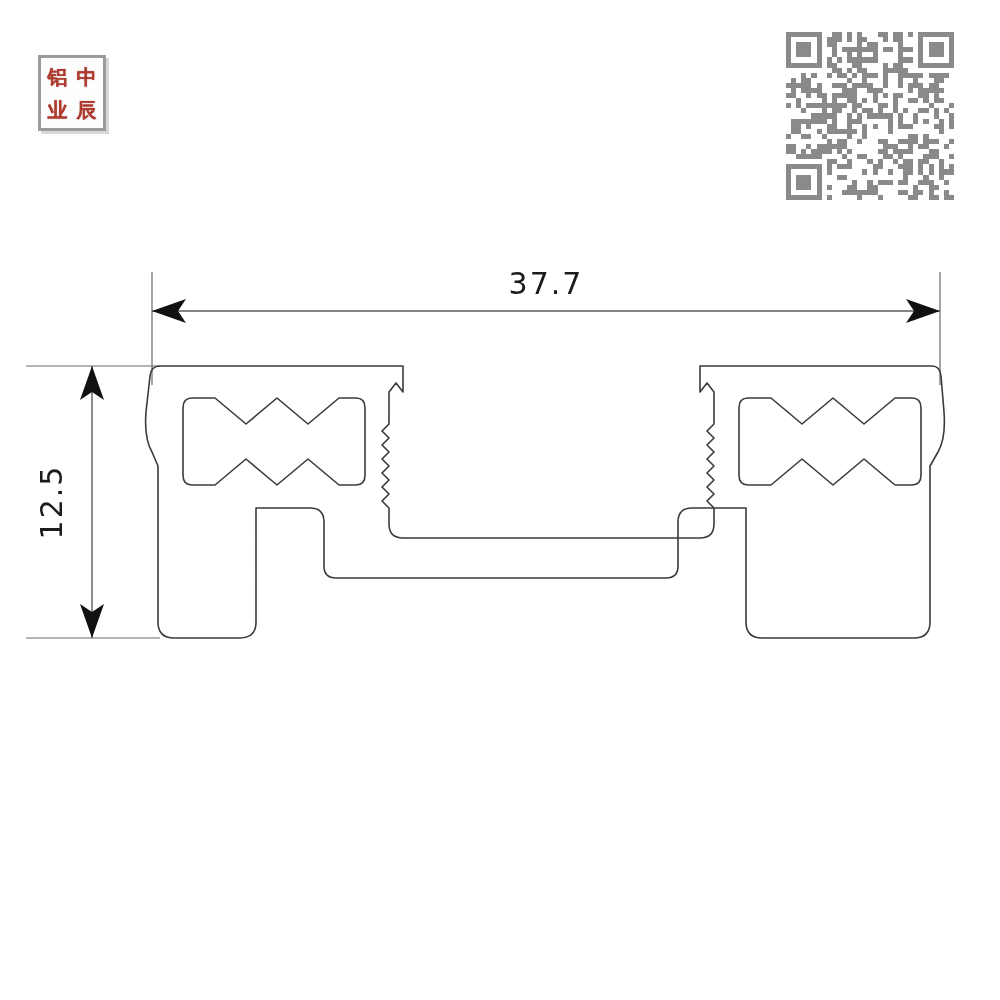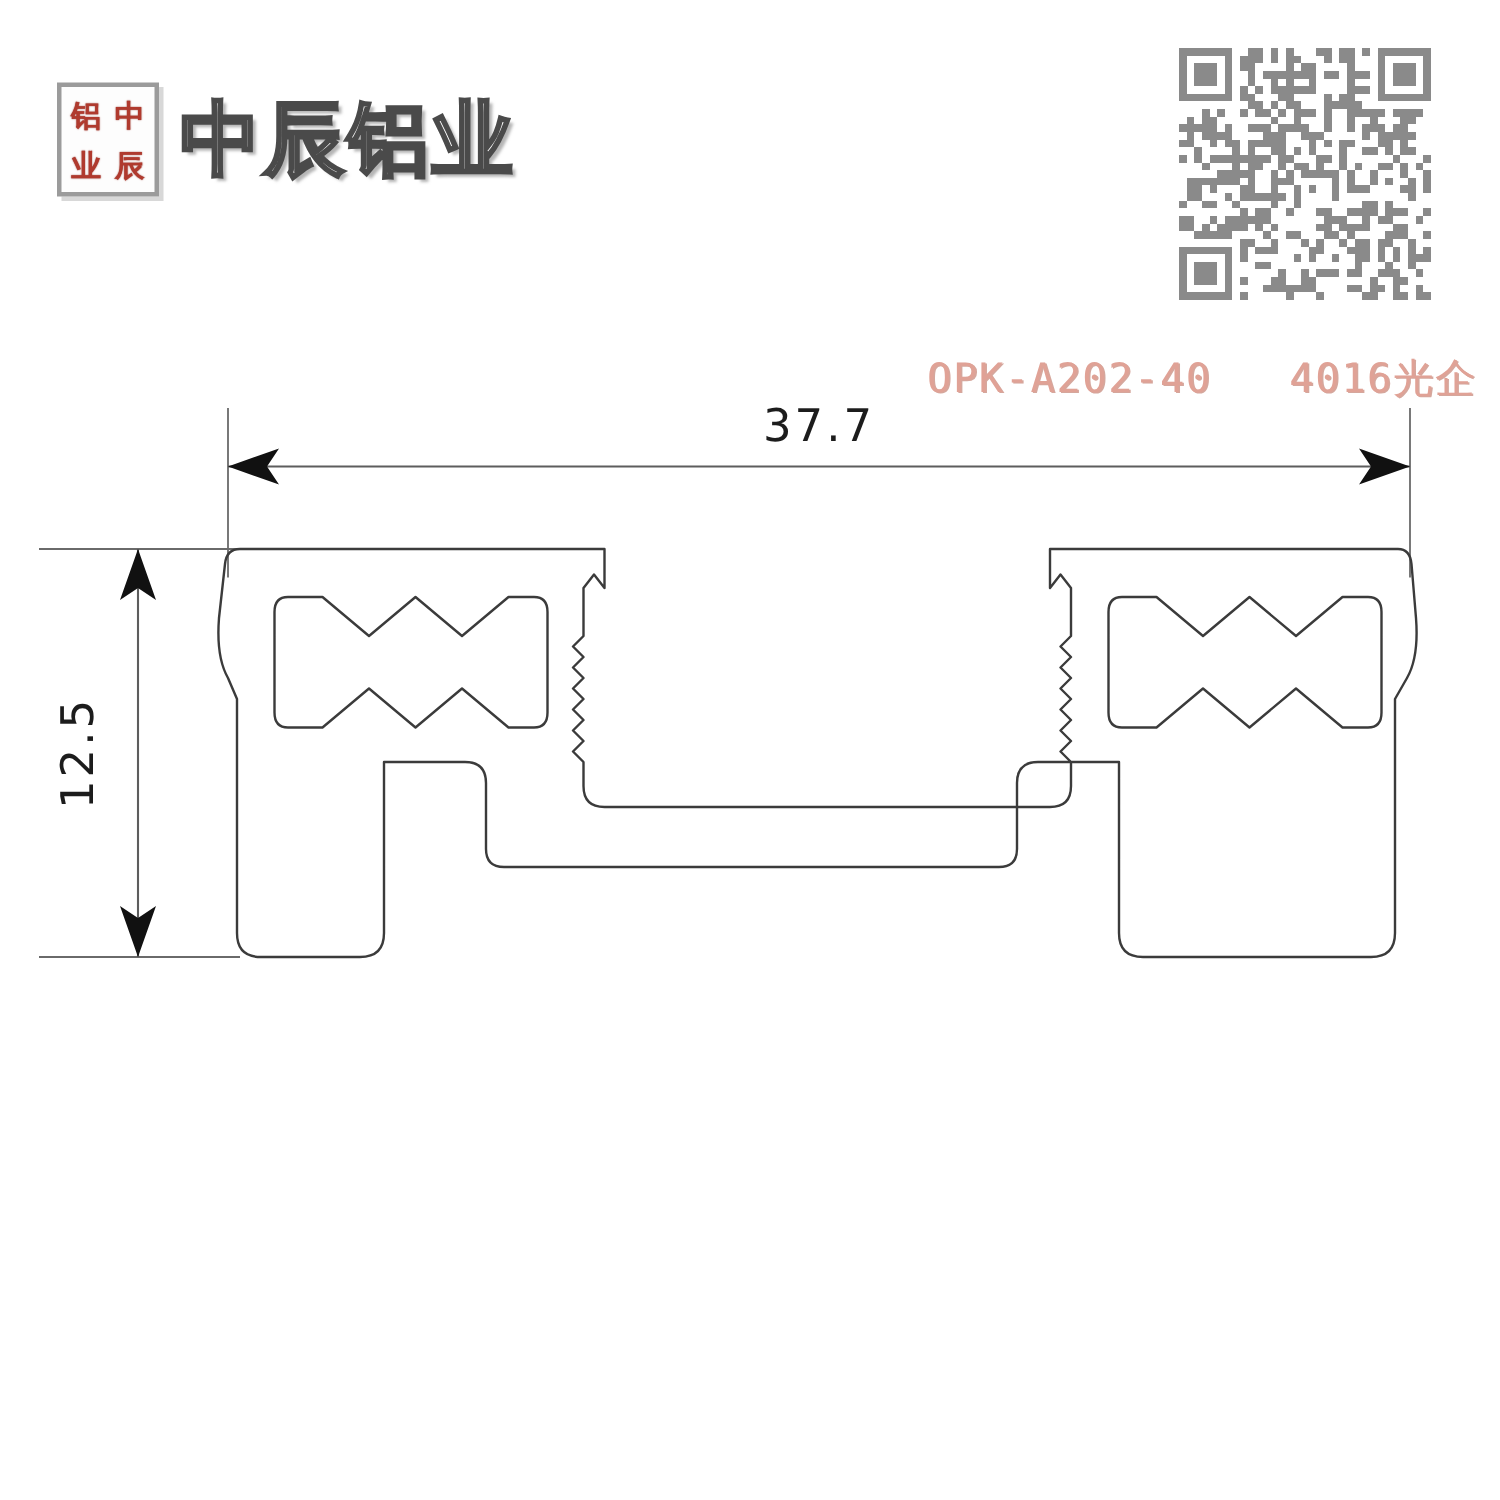--- a/index.html
+++ b/index.html
@@ -131,33 +131,31 @@
 
 <div id="page">
 
   <div id="brand">
     <div id="seal">
       <span>铝</span>
       <span>中</span>
       <span>业</span>
       <span>辰</span>
     </div>
-    <div id="brand-name">中辰铝业</div>
   </div>
 
   <div id="qr-wrap">
     <svg width="168" height="168" viewBox="0 0 33 33" shape-rendering="crispEdges" aria-hidden="true">
       <rect width="33" height="33" fill="#ffffff"></rect>
       <g fill="#8a8a8a" id="qr-cells">
           <path d="M0 0h1v1h-1zM1 0h1v1h-1zM2 0h1v1h-1zM3 0h1v1h-1zM4 0h1v1h-1zM5 0h1v1h-1zM6 0h1v1h-1zM9 0h1v1h-1zM10 0h1v1h-1zM12 0h1v1h-1zM14 0h1v1h-1zM18 0h1v1h-1zM19 0h1v1h-1zM21 0h1v1h-1zM22 0h1v1h-1zM24 0h1v1h-1zM26 0h1v1h-1zM27 0h1v1h-1zM28 0h1v1h-1zM29 0h1v1h-1zM30 0h1v1h-1zM31 0h1v1h-1zM32 0h1v1h-1zM0 1h1v1h-1zM6 1h1v1h-1zM8 1h1v1h-1zM9 1h1v1h-1zM10 1h1v1h-1zM12 1h1v1h-1zM14 1h1v1h-1zM15 1h1v1h-1zM19 1h1v1h-1zM21 1h1v1h-1zM22 1h1v1h-1zM26 1h1v1h-1zM32 1h1v1h-1zM0 2h1v1h-1zM2 2h1v1h-1zM3 2h1v1h-1zM4 2h1v1h-1zM6 2h1v1h-1zM8 2h1v1h-1zM9 2h1v1h-1zM14 2h1v1h-1zM16 2h1v1h-1zM17 2h1v1h-1zM22 2h1v1h-1zM26 2h1v1h-1zM28 2h1v1h-1zM29 2h1v1h-1zM30 2h1v1h-1zM32 2h1v1h-1zM0 3h1v1h-1zM2 3h1v1h-1zM3 3h1v1h-1zM4 3h1v1h-1zM6 3h1v1h-1zM9 3h1v1h-1zM11 3h1v1h-1zM12 3h1v1h-1zM13 3h1v1h-1zM14 3h1v1h-1zM15 3h1v1h-1zM16 3h1v1h-1zM17 3h1v1h-1zM19 3h1v1h-1zM20 3h1v1h-1zM22 3h1v1h-1zM23 3h1v1h-1zM24 3h1v1h-1zM26 3h1v1h-1zM28 3h1v1h-1zM29 3h1v1h-1zM30 3h1v1h-1zM32 3h1v1h-1zM0 4h1v1h-1zM2 4h1v1h-1zM3 4h1v1h-1zM4 4h1v1h-1zM6 4h1v1h-1zM9 4h1v1h-1zM12 4h1v1h-1zM14 4h1v1h-1zM17 4h1v1h-1zM22 4h1v1h-1zM26 4h1v1h-1zM28 4h1v1h-1zM29 4h1v1h-1zM30 4h1v1h-1zM32 4h1v1h-1zM0 5h1v1h-1zM6 5h1v1h-1zM8 5h1v1h-1zM10 5h1v1h-1zM12 5h1v1h-1zM13 5h1v1h-1zM14 5h1v1h-1zM15 5h1v1h-1zM16 5h1v1h-1zM17 5h1v1h-1zM22 5h1v1h-1zM23 5h1v1h-1zM24 5h1v1h-1zM26 5h1v1h-1zM32 5h1v1h-1zM0 6h1v1h-1zM1 6h1v1h-1zM2 6h1v1h-1zM3 6h1v1h-1zM4 6h1v1h-1zM5 6h1v1h-1zM6 6h1v1h-1zM8 6h1v1h-1zM9 6h1v1h-1zM13 6h1v1h-1zM14 6h1v1h-1zM19 6h1v1h-1zM21 6h1v1h-1zM22 6h1v1h-1zM26 6h1v1h-1zM27 6h1v1h-1zM28 6h1v1h-1zM29 6h1v1h-1zM30 6h1v1h-1zM31 6h1v1h-1zM32 6h1v1h-1zM9 7h1v1h-1zM10 7h1v1h-1zM12 7h1v1h-1zM14 7h1v1h-1zM15 7h1v1h-1zM19 7h1v1h-1zM20 7h1v1h-1zM21 7h1v1h-1zM22 7h1v1h-1zM23 7h1v1h-1zM3 8h1v1h-1zM5 8h1v1h-1zM8 8h1v1h-1zM10 8h1v1h-1zM11 8h1v1h-1zM13 8h1v1h-1zM15 8h1v1h-1zM16 8h1v1h-1zM17 8h1v1h-1zM19 8h1v1h-1zM22 8h1v1h-1zM23 8h1v1h-1zM24 8h1v1h-1zM25 8h1v1h-1zM26 8h1v1h-1zM28 8h1v1h-1zM29 8h1v1h-1zM30 8h1v1h-1zM31 8h1v1h-1zM1 9h1v1h-1zM3 9h1v1h-1zM4 9h1v1h-1zM12 9h1v1h-1zM15 9h1v1h-1zM19 9h1v1h-1zM22 9h1v1h-1zM25 9h1v1h-1zM29 9h1v1h-1zM30 9h1v1h-1zM0 10h1v1h-1zM1 10h1v1h-1zM2 10h1v1h-1zM3 10h1v1h-1zM4 10h1v1h-1zM6 10h1v1h-1zM9 10h1v1h-1zM10 10h1v1h-1zM11 10h1v1h-1zM13 10h1v1h-1zM14 10h1v1h-1zM15 10h1v1h-1zM16 10h1v1h-1zM19 10h1v1h-1zM22 10h1v1h-1zM24 10h1v1h-1zM25 10h1v1h-1zM26 10h1v1h-1zM28 10h1v1h-1zM29 10h1v1h-1zM1 11h1v1h-1zM3 11h1v1h-1zM4 11h1v1h-1zM5 11h1v1h-1zM6 11h1v1h-1zM11 11h1v1h-1zM12 11h1v1h-1zM13 11h1v1h-1zM16 11h1v1h-1zM17 11h1v1h-1zM18 11h1v1h-1zM24 11h1v1h-1zM26 11h1v1h-1zM27 11h1v1h-1zM28 11h1v1h-1zM29 11h1v1h-1zM30 11h1v1h-1zM0 12h1v1h-1zM1 12h1v1h-1zM4 12h1v1h-1zM6 12h1v1h-1zM7 12h1v1h-1zM9 12h1v1h-1zM10 12h1v1h-1zM11 12h1v1h-1zM12 12h1v1h-1zM13 12h1v1h-1zM17 12h1v1h-1zM19 12h1v1h-1zM21 12h1v1h-1zM22 12h1v1h-1zM26 12h1v1h-1zM27 12h1v1h-1zM29 12h1v1h-1zM2 13h1v1h-1zM7 13h1v1h-1zM9 13h1v1h-1zM12 13h1v1h-1zM13 13h1v1h-1zM15 13h1v1h-1zM17 13h1v1h-1zM21 13h1v1h-1zM24 13h1v1h-1zM25 13h1v1h-1zM27 13h1v1h-1zM29 13h1v1h-1zM30 13h1v1h-1zM0 14h1v1h-1zM2 14h1v1h-1zM4 14h1v1h-1zM5 14h1v1h-1zM6 14h1v1h-1zM7 14h1v1h-1zM8 14h1v1h-1zM9 14h1v1h-1zM10 14h1v1h-1zM11 14h1v1h-1zM13 14h1v1h-1zM14 14h1v1h-1zM18 14h1v1h-1zM19 14h1v1h-1zM21 14h1v1h-1zM28 14h1v1h-1zM32 14h1v1h-1zM3 15h1v1h-1zM7 15h1v1h-1zM9 15h1v1h-1zM10 15h1v1h-1zM13 15h1v1h-1zM15 15h1v1h-1zM16 15h1v1h-1zM18 15h1v1h-1zM21 15h1v1h-1zM23 15h1v1h-1zM26 15h1v1h-1zM27 15h1v1h-1zM29 15h1v1h-1zM31 15h1v1h-1zM5 16h1v1h-1zM6 16h1v1h-1zM7 16h1v1h-1zM8 16h1v1h-1zM9 16h1v1h-1zM12 16h1v1h-1zM14 16h1v1h-1zM16 16h1v1h-1zM17 16h1v1h-1zM18 16h1v1h-1zM19 16h1v1h-1zM20 16h1v1h-1zM22 16h1v1h-1zM25 16h1v1h-1zM29 16h1v1h-1zM32 16h1v1h-1zM1 17h1v1h-1zM2 17h1v1h-1zM3 17h1v1h-1zM4 17h1v1h-1zM5 17h1v1h-1zM6 17h1v1h-1zM7 17h1v1h-1zM9 17h1v1h-1zM12 17h1v1h-1zM13 17h1v1h-1zM14 17h1v1h-1zM20 17h1v1h-1zM22 17h1v1h-1zM25 17h1v1h-1zM27 17h1v1h-1zM30 17h1v1h-1zM32 17h1v1h-1zM1 18h1v1h-1zM2 18h1v1h-1zM4 18h1v1h-1zM8 18h1v1h-1zM9 18h1v1h-1zM12 18h1v1h-1zM15 18h1v1h-1zM17 18h1v1h-1zM20 18h1v1h-1zM22 18h1v1h-1zM23 18h1v1h-1zM24 18h1v1h-1zM29 18h1v1h-1zM30 18h1v1h-1zM32 18h1v1h-1zM1 19h1v1h-1zM2 19h1v1h-1zM6 19h1v1h-1zM8 19h1v1h-1zM9 19h1v1h-1zM10 19h1v1h-1zM11 19h1v1h-1zM12 19h1v1h-1zM13 19h1v1h-1zM15 19h1v1h-1zM20 19h1v1h-1zM30 19h1v1h-1zM0 20h1v1h-1zM3 20h1v1h-1zM4 20h1v1h-1zM7 20h1v1h-1zM12 20h1v1h-1zM15 20h1v1h-1zM24 20h1v1h-1zM25 20h1v1h-1zM27 20h1v1h-1zM8 21h1v1h-1zM10 21h1v1h-1zM11 21h1v1h-1zM14 21h1v1h-1zM18 21h1v1h-1zM19 21h1v1h-1zM22 21h1v1h-1zM23 21h1v1h-1zM24 21h1v1h-1zM25 21h1v1h-1zM27 21h1v1h-1zM28 21h1v1h-1zM29 21h1v1h-1zM32 21h1v1h-1zM0 22h1v1h-1zM1 22h1v1h-1zM4 22h1v1h-1zM6 22h1v1h-1zM7 22h1v1h-1zM8 22h1v1h-1zM9 22h1v1h-1zM10 22h1v1h-1zM11 22h1v1h-1zM19 22h1v1h-1zM20 22h1v1h-1zM21 22h1v1h-1zM24 22h1v1h-1zM26 22h1v1h-1zM27 22h1v1h-1zM31 22h1v1h-1zM0 23h1v1h-1zM1 23h1v1h-1zM3 23h1v1h-1zM5 23h1v1h-1zM6 23h1v1h-1zM7 23h1v1h-1zM8 23h1v1h-1zM10 23h1v1h-1zM12 23h1v1h-1zM18 23h1v1h-1zM19 23h1v1h-1zM21 23h1v1h-1zM22 23h1v1h-1zM23 23h1v1h-1zM24 23h1v1h-1zM28 23h1v1h-1zM29 23h1v1h-1zM2 24h1v1h-1zM3 24h1v1h-1zM4 24h1v1h-1zM5 24h1v1h-1zM6 24h1v1h-1zM11 24h1v1h-1zM14 24h1v1h-1zM15 24h1v1h-1zM19 24h1v1h-1zM20 24h1v1h-1zM22 24h1v1h-1zM27 24h1v1h-1zM28 24h1v1h-1zM29 24h1v1h-1zM32 24h1v1h-1zM8 25h1v1h-1zM9 25h1v1h-1zM12 25h1v1h-1zM16 25h1v1h-1zM18 25h1v1h-1zM21 25h1v1h-1zM23 25h1v1h-1zM24 25h1v1h-1zM26 25h1v1h-1zM27 25h1v1h-1zM30 25h1v1h-1zM0 26h1v1h-1zM1 26h1v1h-1zM2 26h1v1h-1zM3 26h1v1h-1zM4 26h1v1h-1zM5 26h1v1h-1zM6 26h1v1h-1zM8 26h1v1h-1zM10 26h1v1h-1zM11 26h1v1h-1zM12 26h1v1h-1zM17 26h1v1h-1zM18 26h1v1h-1zM22 26h1v1h-1zM23 26h1v1h-1zM24 26h1v1h-1zM26 26h1v1h-1zM28 26h1v1h-1zM30 26h1v1h-1zM32 26h1v1h-1zM0 27h1v1h-1zM6 27h1v1h-1zM8 27h1v1h-1zM15 27h1v1h-1zM17 27h1v1h-1zM20 27h1v1h-1zM23 27h1v1h-1zM24 27h1v1h-1zM26 27h1v1h-1zM28 27h1v1h-1zM30 27h1v1h-1zM31 27h1v1h-1zM32 27h1v1h-1zM0 28h1v1h-1zM2 28h1v1h-1zM3 28h1v1h-1zM4 28h1v1h-1zM6 28h1v1h-1zM10 28h1v1h-1zM11 28h1v1h-1zM23 28h1v1h-1zM27 28h1v1h-1zM30 28h1v1h-1zM0 29h1v1h-1zM2 29h1v1h-1zM3 29h1v1h-1zM4 29h1v1h-1zM6 29h1v1h-1zM13 29h1v1h-1zM16 29h1v1h-1zM18 29h1v1h-1zM19 29h1v1h-1zM20 29h1v1h-1zM22 29h1v1h-1zM23 29h1v1h-1zM26 29h1v1h-1zM27 29h1v1h-1zM28 29h1v1h-1zM31 29h1v1h-1zM0 30h1v1h-1zM2 30h1v1h-1zM3 30h1v1h-1zM4 30h1v1h-1zM6 30h1v1h-1zM8 30h1v1h-1zM12 30h1v1h-1zM13 30h1v1h-1zM16 30h1v1h-1zM17 30h1v1h-1zM25 30h1v1h-1zM28 30h1v1h-1zM29 30h1v1h-1zM0 31h1v1h-1zM6 31h1v1h-1zM11 31h1v1h-1zM12 31h1v1h-1zM13 31h1v1h-1zM14 31h1v1h-1zM15 31h1v1h-1zM16 31h1v1h-1zM17 31h1v1h-1zM22 31h1v1h-1zM23 31h1v1h-1zM25 31h1v1h-1zM26 31h1v1h-1zM28 31h1v1h-1zM31 31h1v1h-1zM0 32h1v1h-1zM1 32h1v1h-1zM2 32h1v1h-1zM3 32h1v1h-1zM4 32h1v1h-1zM5 32h1v1h-1zM6 32h1v1h-1zM8 32h1v1h-1zM14 32h1v1h-1zM18 32h1v1h-1zM24 32h1v1h-1zM25 32h1v1h-1zM28 32h1v1h-1zM29 32h1v1h-1zM31 32h1v1h-1zM32 32h1v1h-1z" fill="#8a8a8a"></path>
         </g>
     </svg>
   </div>
 
-  <div id="product-code">OPK-A202-40   4016光企</div>
 
   <svg id="drawing" viewBox="0 0 1000 1000">
 
     <line class="ext-line" x1="152" y1="272" x2="152" y2="385"></line>
     <line class="ext-line" x1="940" y1="272" x2="940" y2="385"></line>
     <line class="ext-line" x1="26" y1="366" x2="160" y2="366"></line>
     <line class="ext-line" x1="26" y1="638" x2="160" y2="638"></line>
 
     <line class="dim-line" x1="152" y1="311" x2="940" y2="311"></line>
     <polygon class="arrow-head" points="152,311 186,299 178,311 186,323"></polygon>

